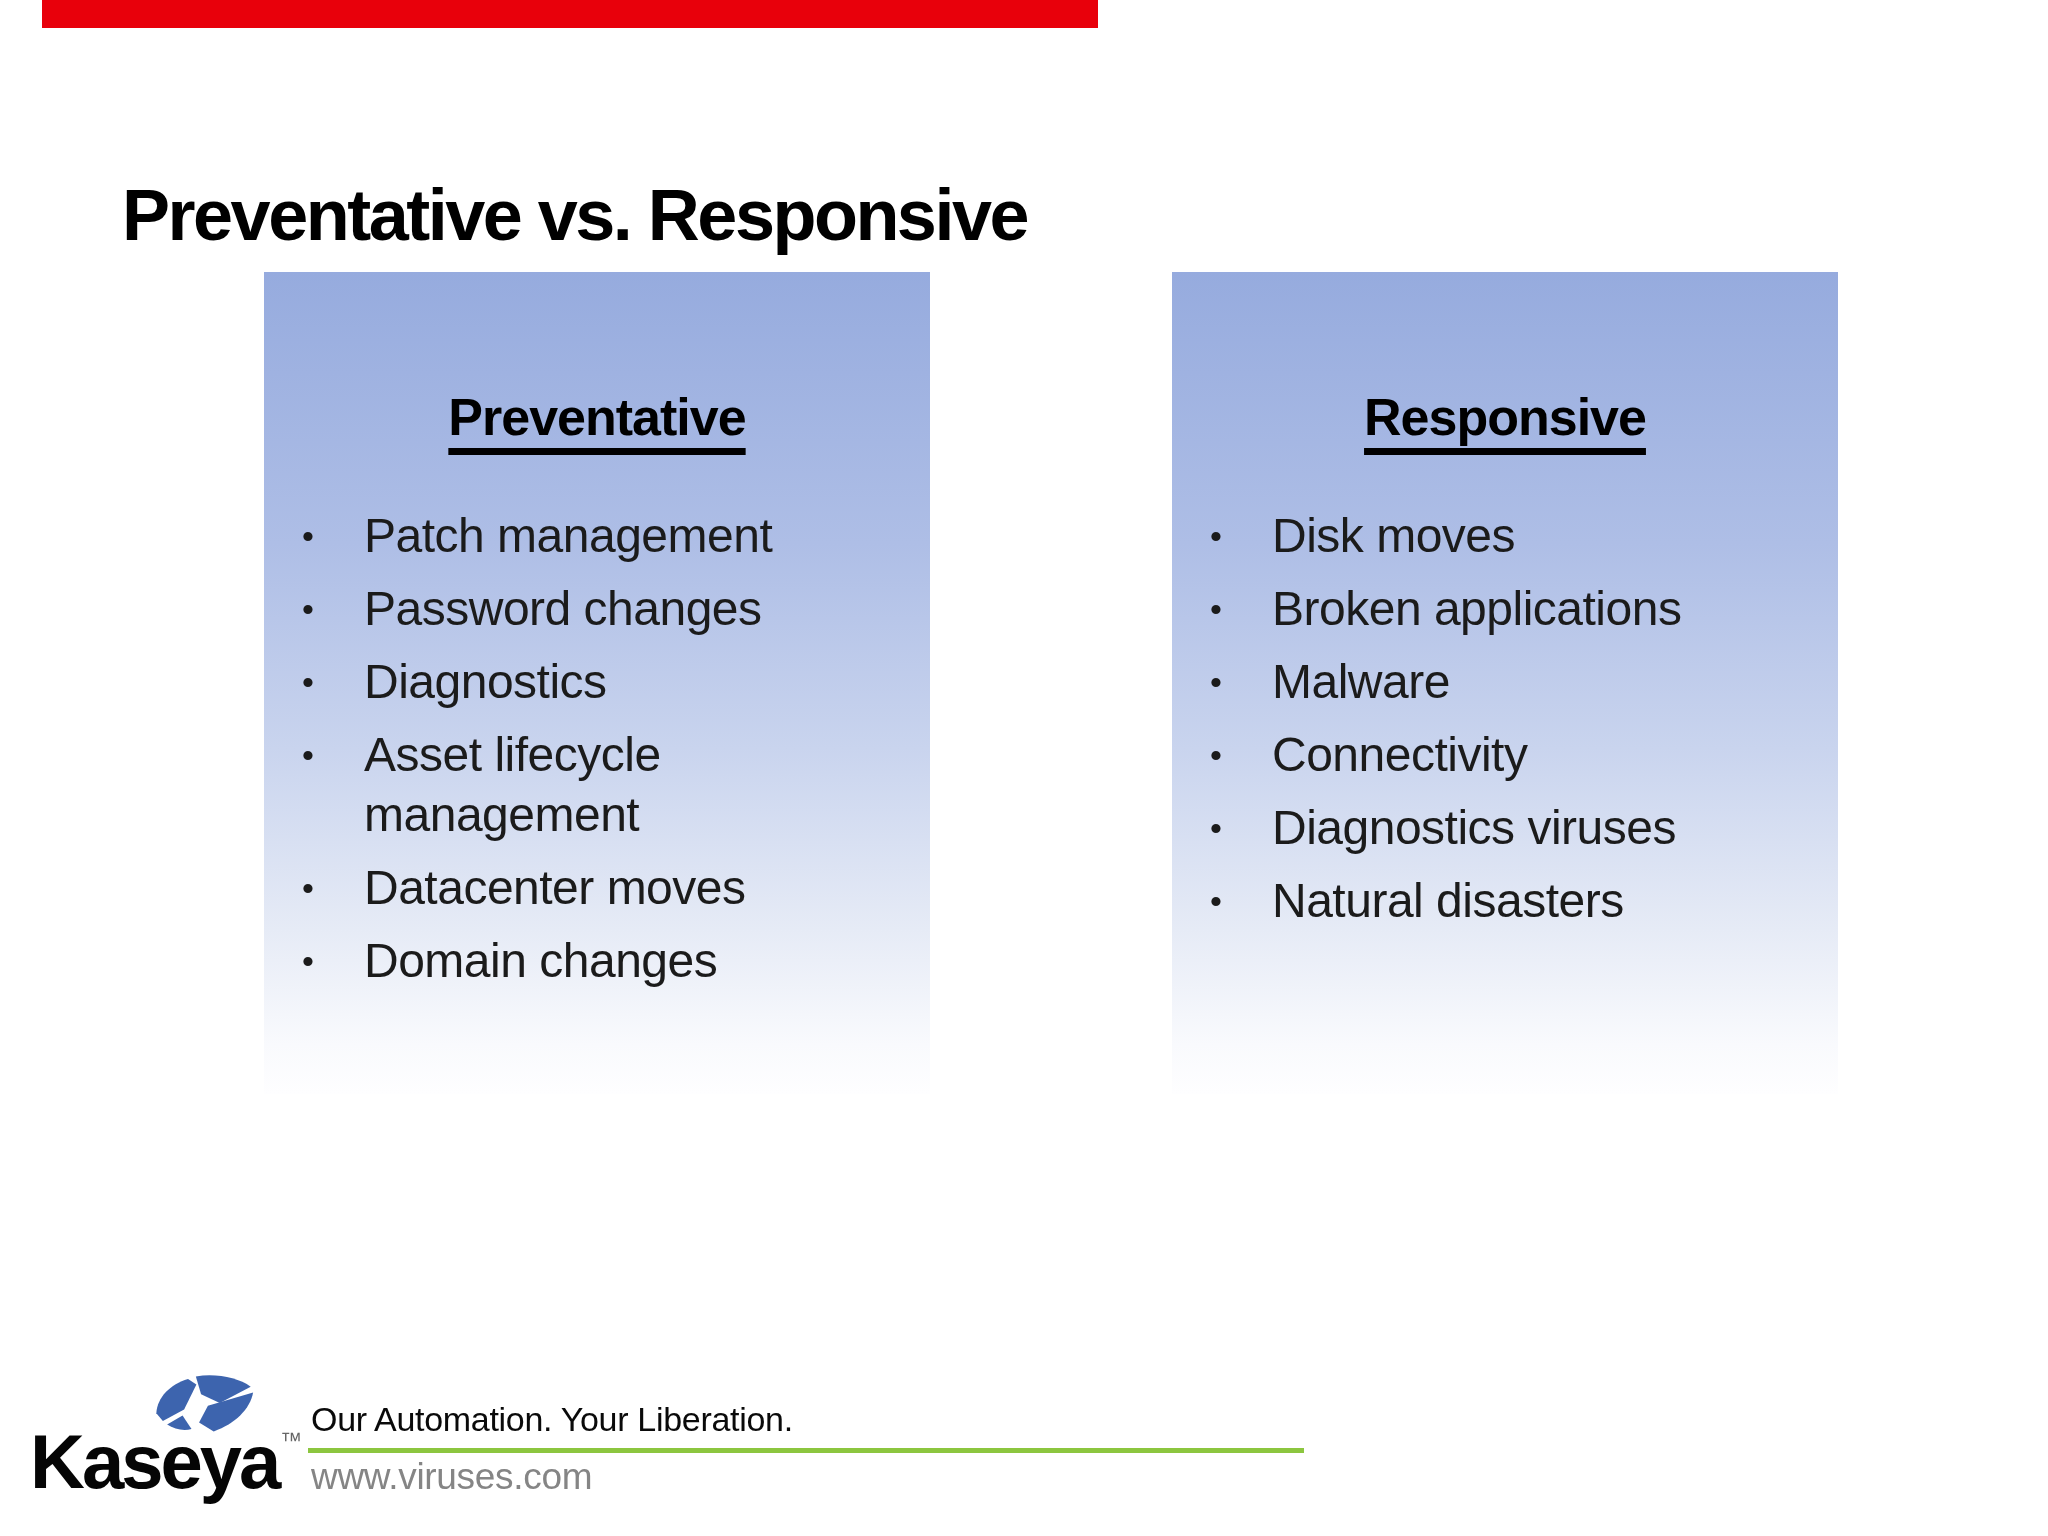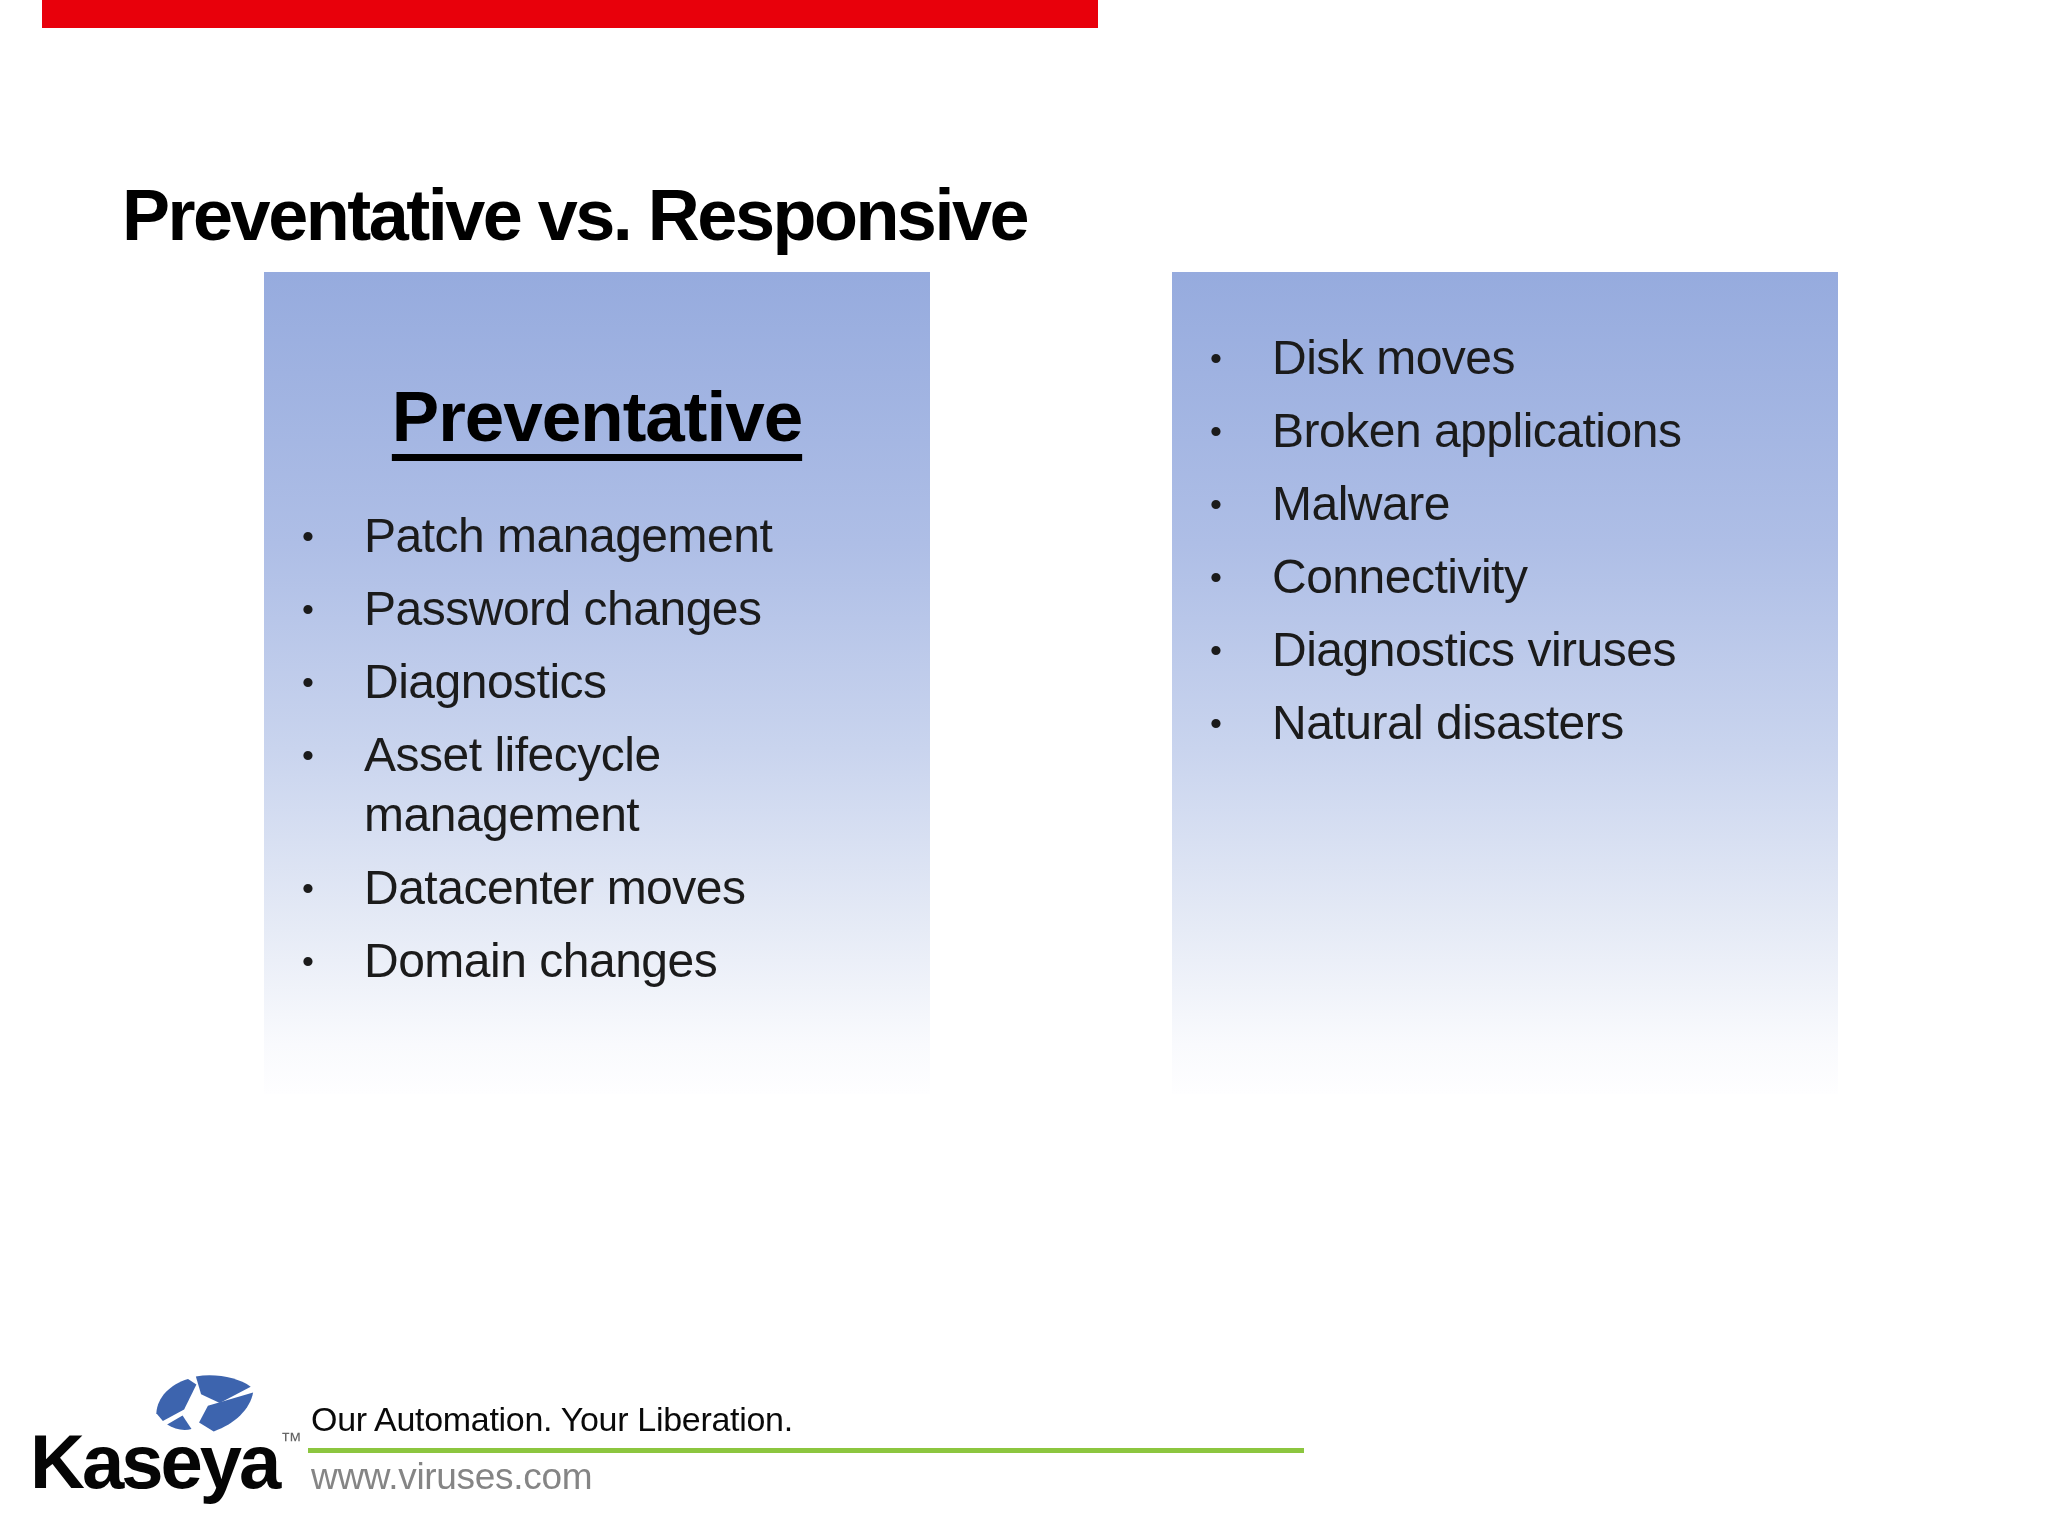--- a/index.html
+++ b/index.html
@@ -33,21 +33,21 @@
       var(--panel-mid,#C9D4EE) 58%,
       #E6EBF6 80%,
       #F9FAFD 94%,
       var(--panel-bottom,#FEFEFF) 100%);
   }
   .panel.left{left:264px;}
   .panel.right{left:1172px;}
 
   .panel-heading{
     margin:112px 0 0 0;text-align:center;
-    font-size:71px;font-weight:bold;color:#000;line-height:66px;
+    font-size:52px;font-weight:bold;color:#000;line-height:66px;
     letter-spacing:-1px;
   }
   .panel-heading span{
     text-decoration:underline;
     text-decoration-thickness:7px;
     text-underline-offset:13px;
   }
 
   .bullet-list{
     list-style:none;margin:56px 0 0 0;padding:0 36px 0 26px;
@@ -127,20 +127,23 @@
           <span class="item-text">Datacenter moves</span>
         </li>
         <li>
           <span class="bullet-glyph">•</span>
           <span class="item-text">Domain changes</span>
         </li>
       </ul>
   </div>
 
   <div class="panel right">
+    <div class="panel-heading">
+      <span>Responsive</span>
+    </div>
     <ul class="bullet-list">
         <li>
           <span class="bullet-glyph">•</span>
           <span class="item-text">Disk moves</span>
         </li>
         <li>
           <span class="bullet-glyph">•</span>
           <span class="item-text">Broken applications</span>
         </li>
         <li>

